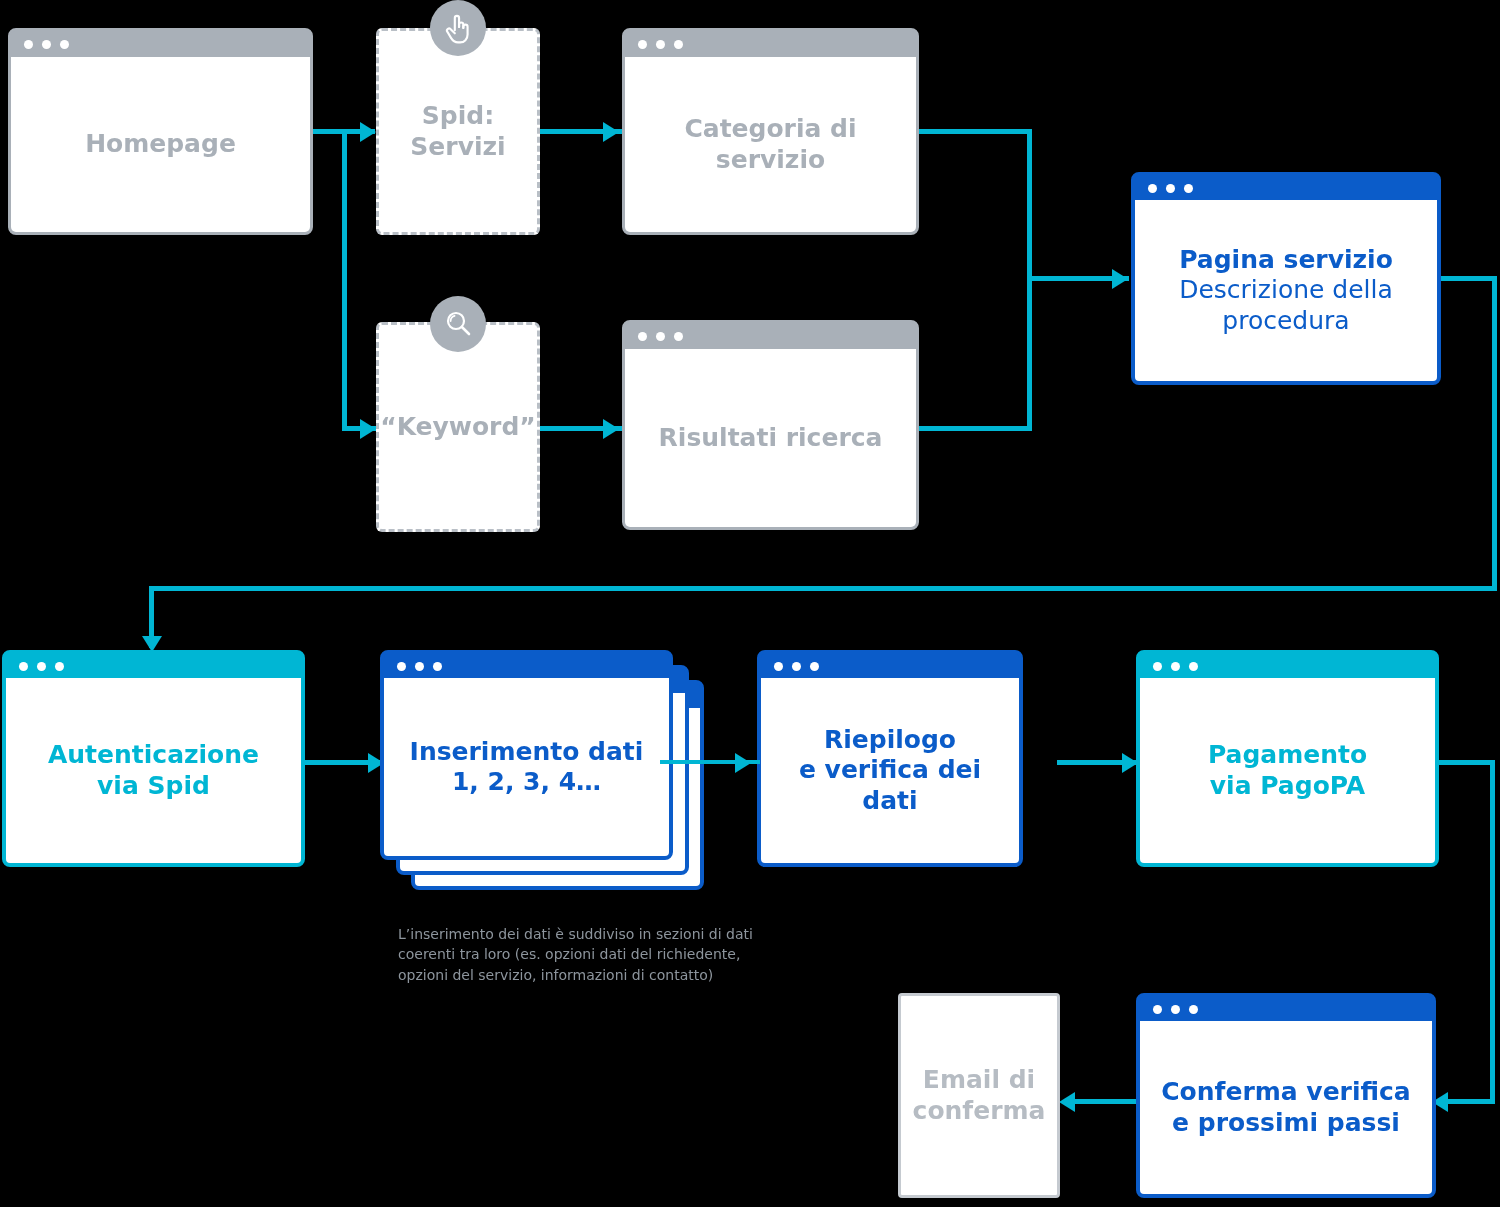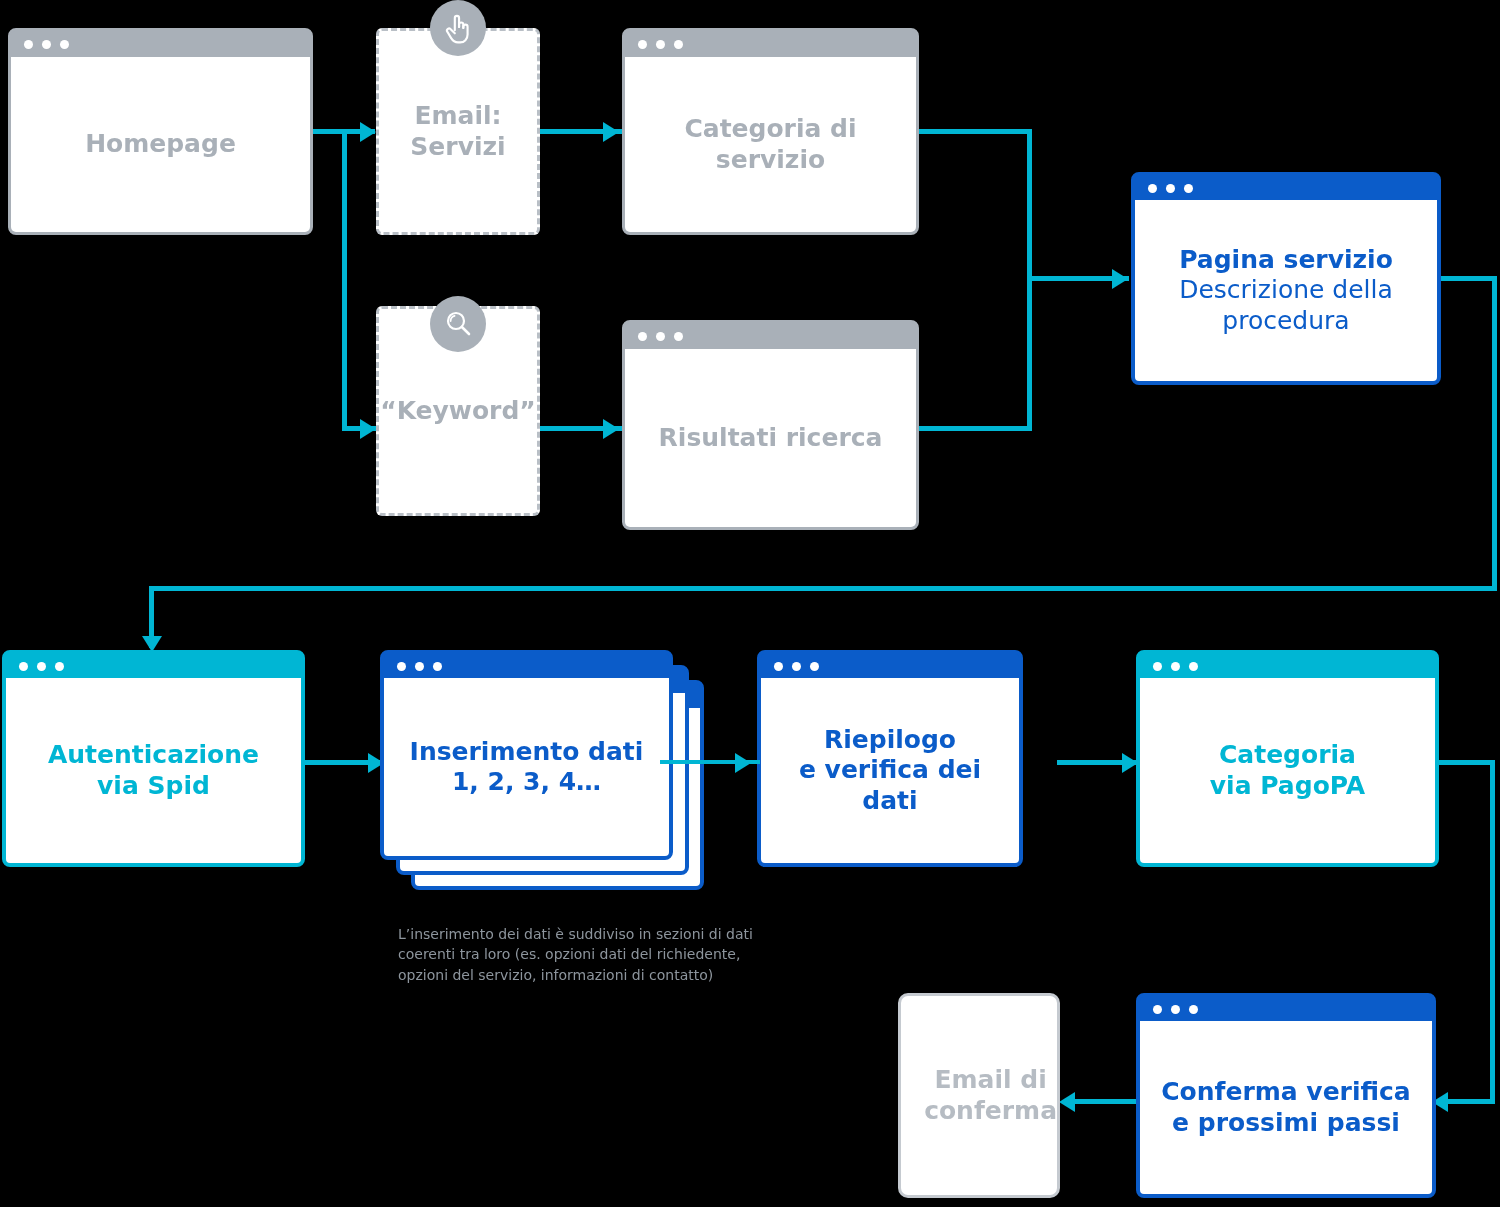--- a/index.html
+++ b/index.html
@@ -25,21 +25,21 @@
   .win.blue .bar{background:#0b5cc9;height:24px;flex:0 0 24px;}
   .win.blue .label{color:#0b5cc9;font-size:25px;}
 
   
   .win.cyan{border:4px solid #00b6d4;background:#00b6d4;}
   .win.cyan .bar{background:#00b6d4;height:24px;flex:0 0 24px;}
   .win.cyan .label{color:#00b6d4;font-weight:bold;font-size:25px;}
 
   
   .plainbox{position:absolute;box-sizing:border-box;background:#fff;border:3px solid #c5cad0;
-            border-radius:10px;display:flex;align-items:center;justify-content:flex-end;
+            border-radius:4px;display:flex;align-items:center;justify-content:center;
             text-align:center;}
   .plainbox .label{color:#b6bcc3;font-weight:bold;font-size:25px;line-height:1.22;}
 
   
   .dashbox{position:absolute;box-sizing:border-box;background:#fff;
            border:3px dashed #b9bfc6;border-radius:6px;
            display:flex;align-items:center;justify-content:center;text-align:center;}
   .dashbox .label{color:#a9b0b8;font-weight:bold;font-size:25px;line-height:1.22;}
 
   .bold{font-weight:bold;}
@@ -119,21 +119,21 @@
       <span class="dot"></span>
       <span class="dot"></span>
     </div>
     <div class="body">
       <div class="label">Homepage</div>
     </div>
   </div>
 
   <div class="dashbox" style="left:376px;top:28px;width:164px;height:207px;">
     <div class="label">
-      <span>Email:</span><br>
+      <span>Spid:</span><br>
       <span>Servizi</span>
     </div>
   </div>
   <div class="badge" style="left:430px;top:0px;">
     <svg width="34" height="34" viewBox="0 0 32 32" aria-hidden="true">
       <g fill="none" stroke="#ffffff" stroke-width="2" stroke-linejoin="round" stroke-linecap="round">
         <path d="M13 18V6.6a2 2 0 0 1 4 0V15"></path>
         <path d="M17 15v-2.2a2 2 0 0 1 4 0V16"></path>
         <path d="M21 16v-1.2a2 2 0 0 1 4 0V22c0 4.5-3 7.5-7 7.5h-2c-3.5 0-5-1.6-6.6-4.2L6 19.6a2 2 0 0 1 3.3-2.3L13 21"></path>
       </g>
@@ -144,21 +144,21 @@
     <div class="bar">
       <span class="dot"></span>
       <span class="dot"></span>
       <span class="dot"></span>
     </div>
     <div class="body">
       <div class="label">Categoria di servizio</div>
     </div>
   </div>
 
-  <div class="dashbox" style="left:376px;top:306px;width:164px;height:210px;">
+  <div class="dashbox" style="left:376px;top:322px;width:164px;height:210px;">
     <div class="label">“Keyword”</div>
   </div>
   <div class="badge" style="left:430px;top:296px;">
     <svg width="32" height="32" viewBox="0 0 32 32" aria-hidden="true">
       <circle cx="14" cy="13" r="8" fill="none" stroke="#ffffff" stroke-width="2.2"></circle>
       <path d="M8.6 13a5.4 5.4 0 0 1 4-5.2" fill="none" stroke="#ffffff" stroke-width="1.8" stroke-linecap="round"></path>
       <path d="M19.9 19L27 26" fill="none" stroke="#ffffff" stroke-width="2.6" stroke-linecap="round"></path>
     </svg>
   </div>
 
@@ -239,21 +239,21 @@
   </div>
 
   <div class="win cyan" style="left:1136px;top:650px;width:303px;height:217px;">
     <div class="bar">
       <span class="dot"></span>
       <span class="dot"></span>
       <span class="dot"></span>
     </div>
     <div class="body">
       <div class="label">
-        <span>Categoria</span><br>
+        <span>Pagamento</span><br>
         <span>via PagoPA</span>
       </div>
     </div>
   </div>
 
   <div class="win blue" style="left:1136px;top:993px;width:300px;height:205px;">
     <div class="bar">
       <span class="dot"></span>
       <span class="dot"></span>
       <span class="dot"></span>

